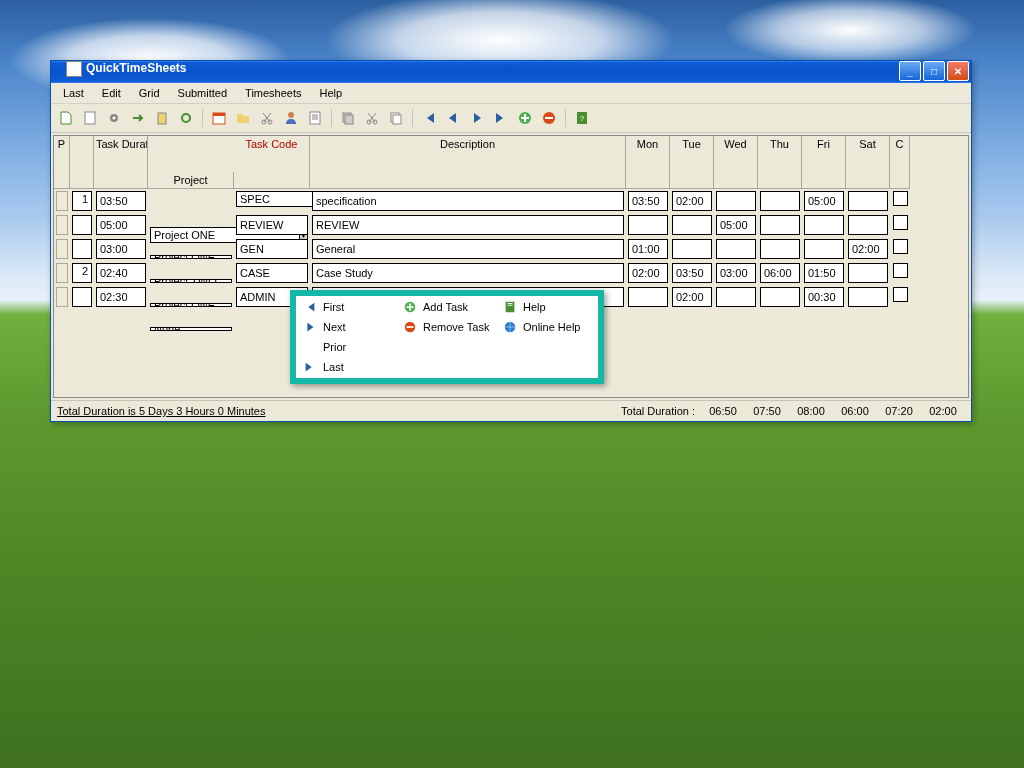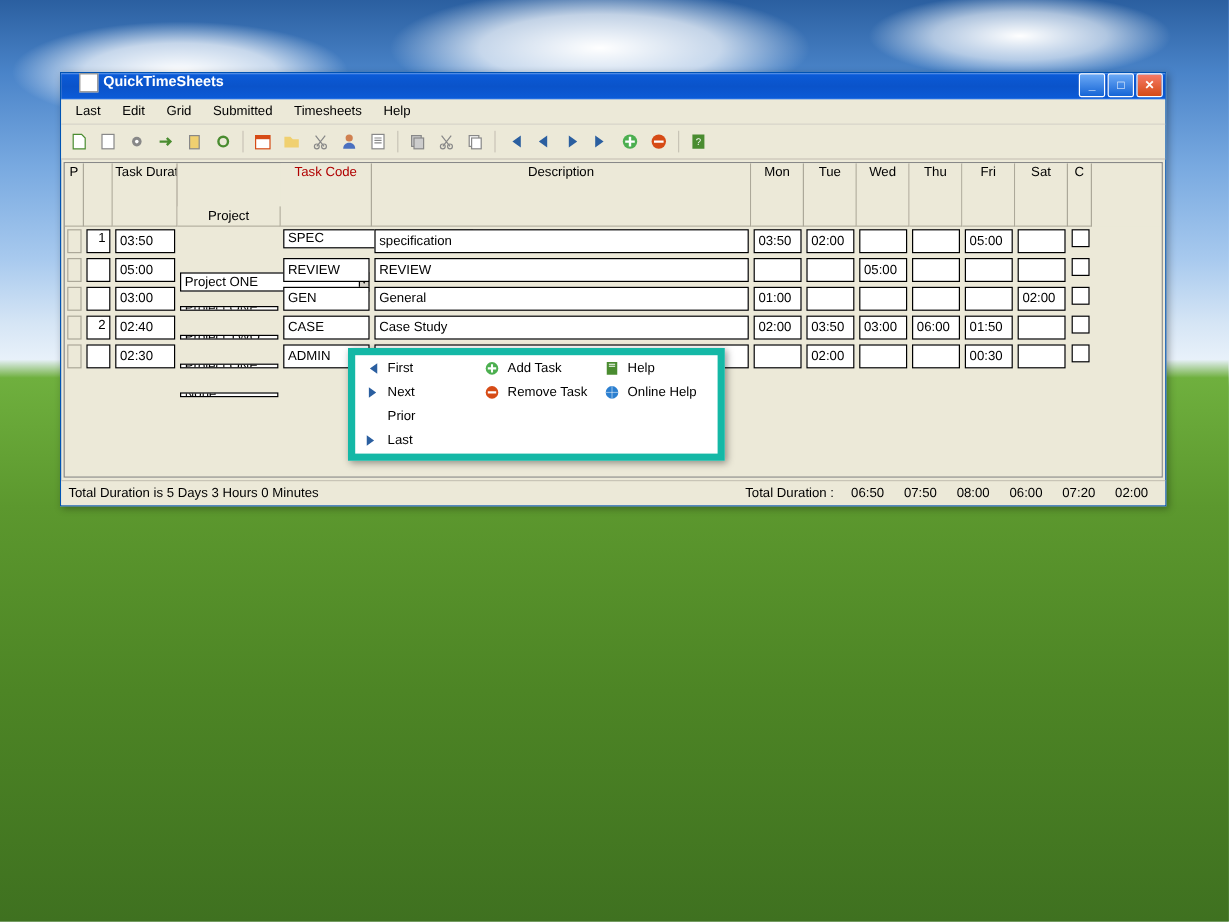--- a/index.html
+++ b/index.html
@@ -86,21 +86,21 @@
   .dcell .chk{width:13px;height:13px;border:1px solid #000;background:#fff;margin:auto;display:block;}
   .col-p{width:16px;} .col-pri{width:24px;} .col-dur{width:54px;}
   .col-proj{width:86px;margin-top:36px;} .col-code{width:76px;} .col-desc{width:316px;}
   .col-day{width:44px;} .col-c{width:20px;}
   .footer{
     border-top:1px solid #c8c4b6;
     background:#ece9d8;
     padding:4px 6px;
     display:flex;
   }
-  .footer .left{flex:1;}
+  .footer .left{flex:1;text-decoration:underline;}
   .footer .totals{display:flex;gap:0;}
   .footer .totals span{width:44px;text-align:center;}
   .footer .totlabel{margin-right:6px;}
   
   .context-menu{
     position:absolute;
     left:290px;top:290px;
     width:300px;
     background:#fff;
     border:6px solid #14b8a6;

